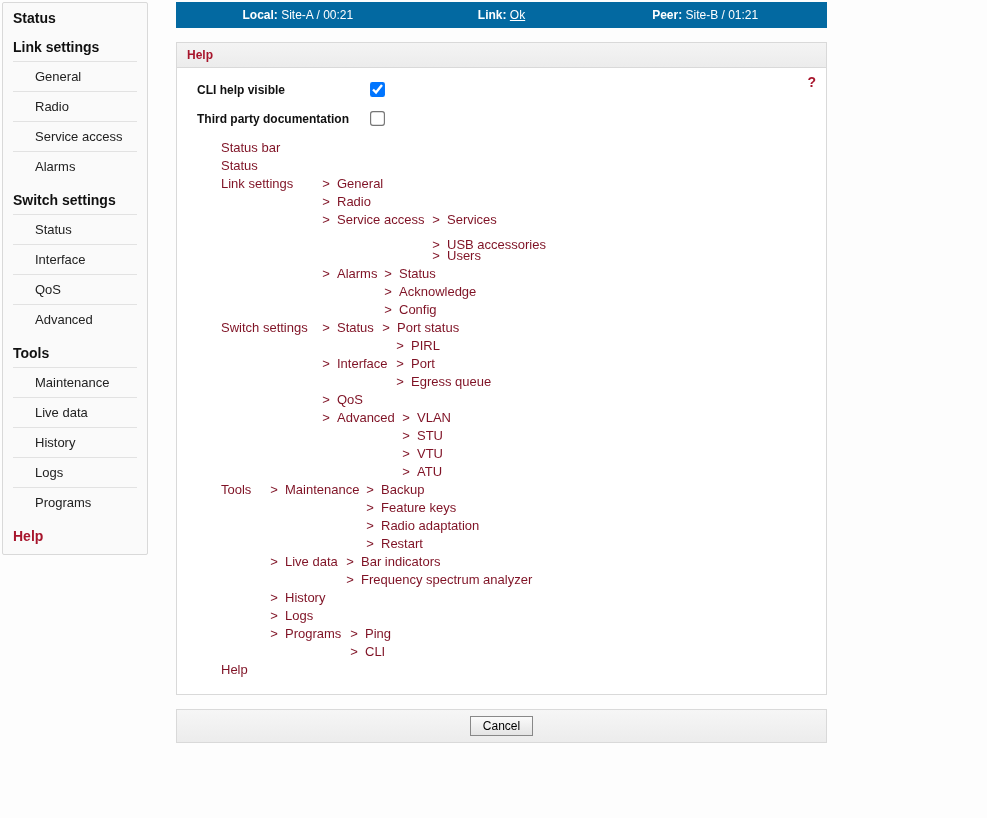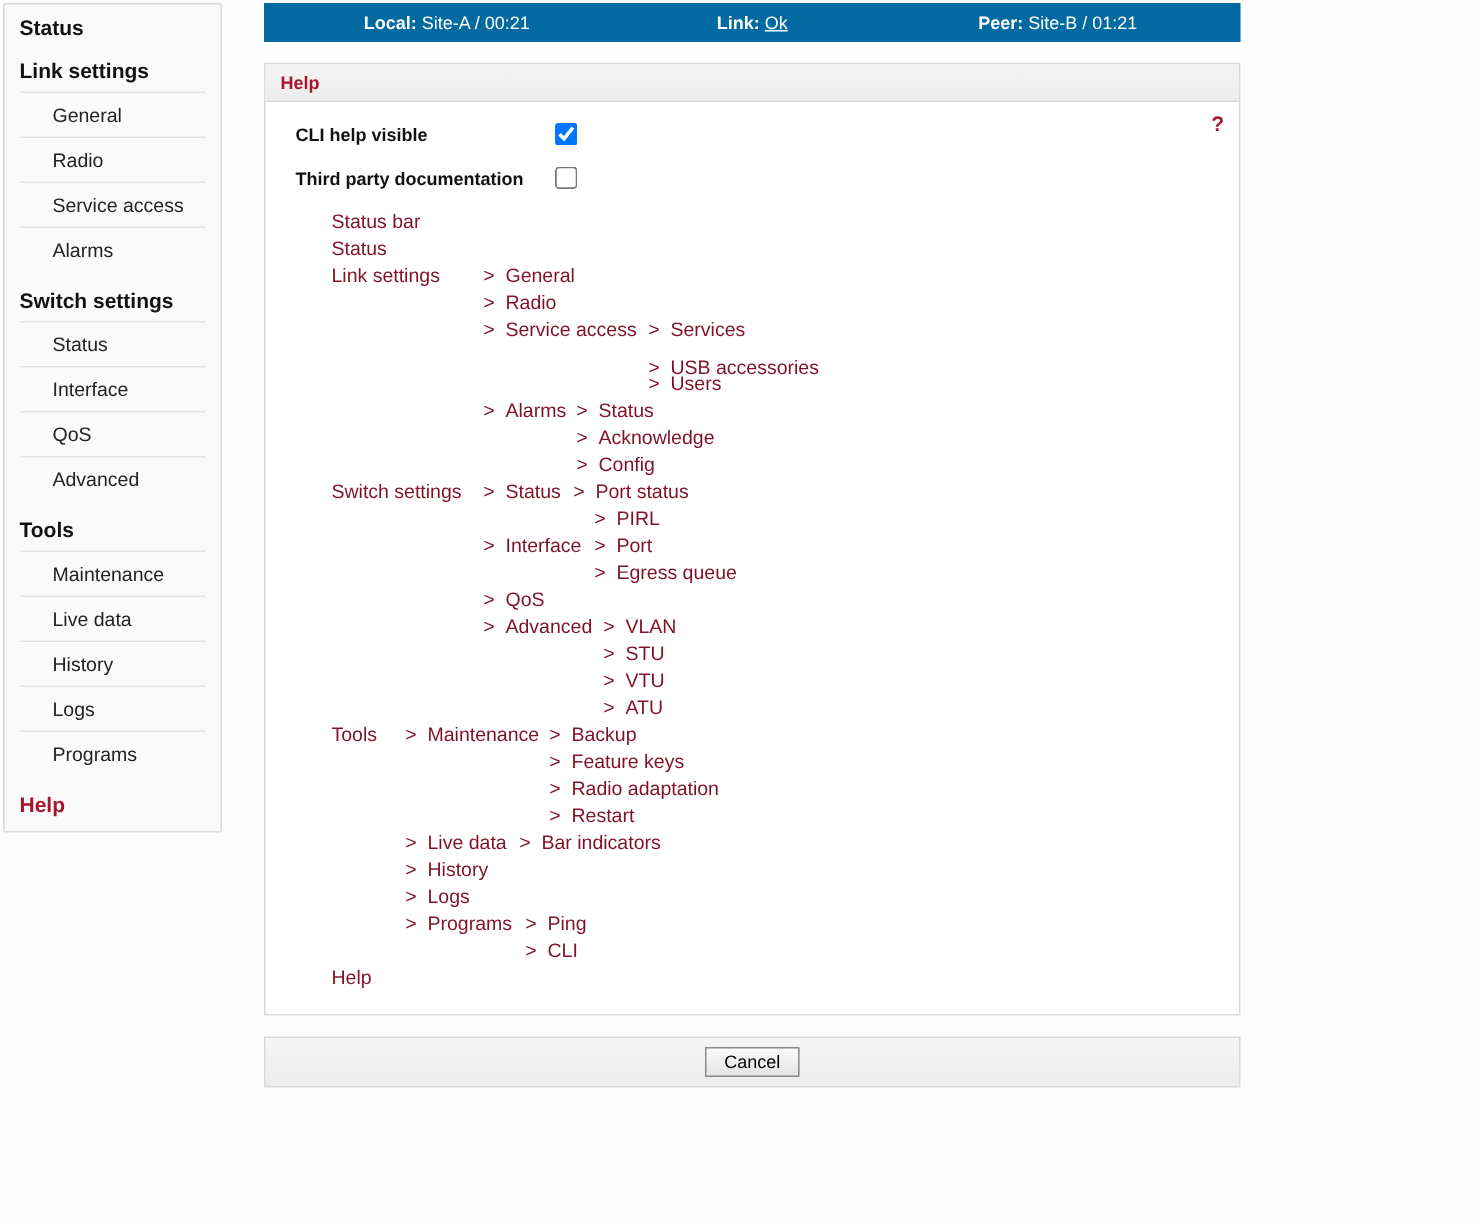--- a/index.html
+++ b/index.html
@@ -345,20 +345,25 @@
             <div class="cell" style="width:96px;"></div>
             <div class="cell"><span class="gt">&gt;</span><span class="link">Restart</span></div>
           </div>
           <div class="row">
             <div class="cell" style="width:46px;"></div>
             <div class="cell" style="width:76px;"><span class="gt">&gt;</span><span class="link">Live data</span></div>
             <div class="cell"><span class="gt">&gt;</span><span class="link">Bar indicators</span></div>
           </div>
           <div class="row">
             <div class="cell" style="width:46px;"></div>
+            <div class="cell" style="width:76px;"></div>
+            <div class="cell"><span class="gt">&gt;</span><span class="link">Frequency spectrum analyzer</span></div>
+          </div>
+          <div class="row">
+            <div class="cell" style="width:46px;"></div>
             <div class="cell"><span class="gt">&gt;</span><span class="link">History</span></div>
           </div>
           <div class="row">
             <div class="cell" style="width:46px;"></div>
             <div class="cell"><span class="gt">&gt;</span><span class="link">Logs</span></div>
           </div>
           <div class="row">
             <div class="cell" style="width:46px;"></div>
             <div class="cell" style="width:80px;"><span class="gt">&gt;</span><span class="link">Programs</span></div>
             <div class="cell"><span class="gt">&gt;</span><span class="link">Ping</span></div>

